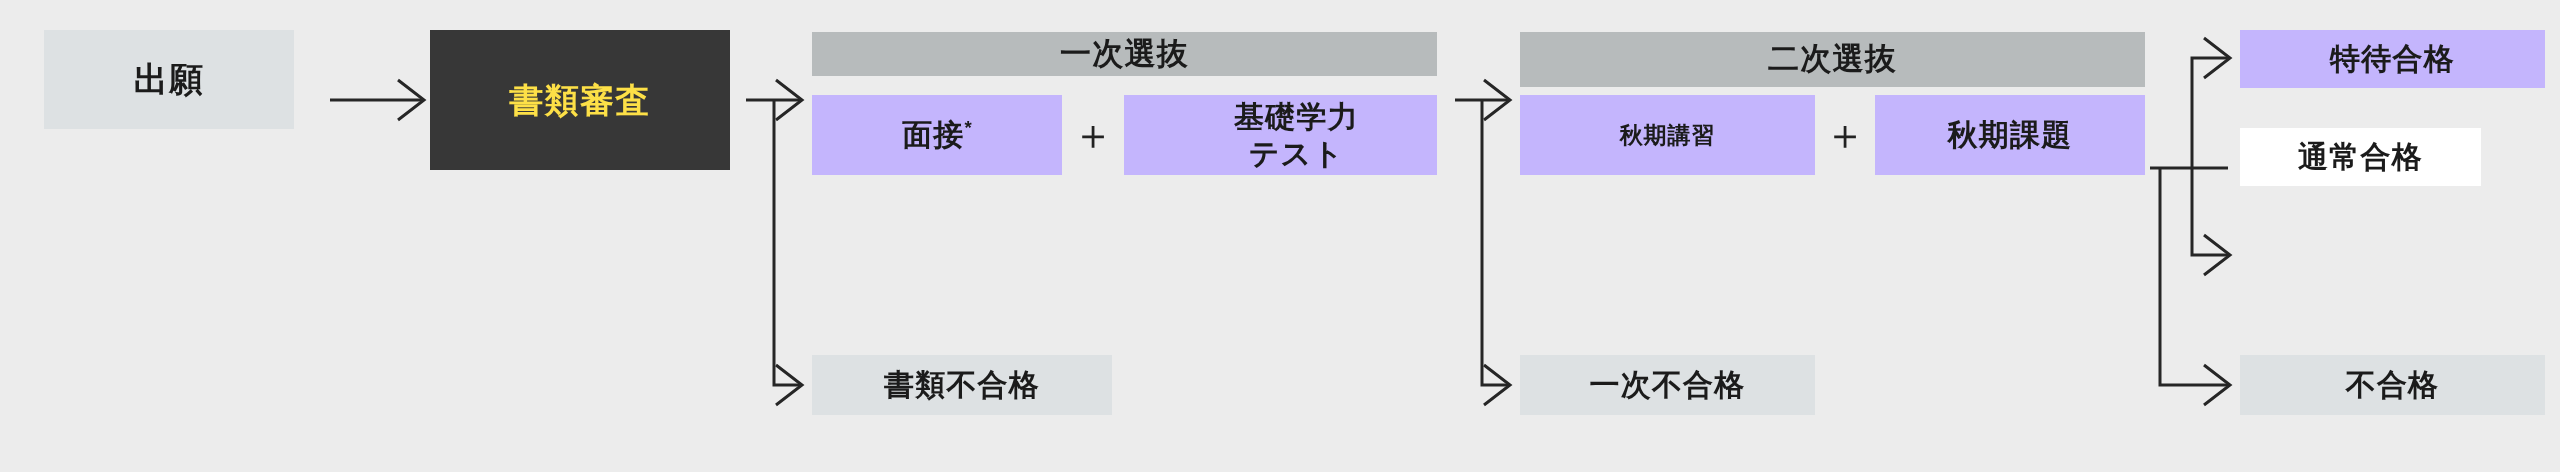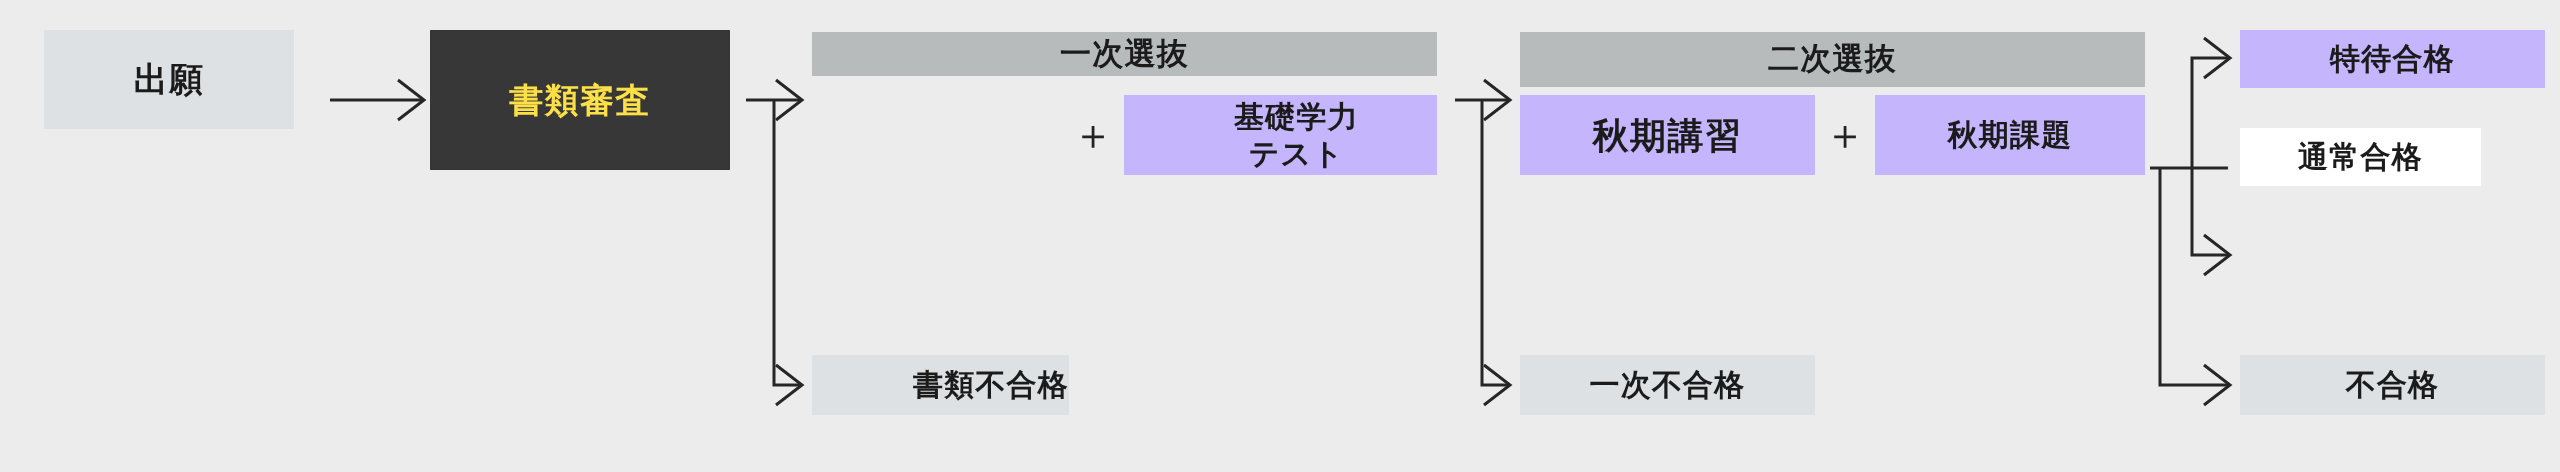--- a/index.html
+++ b/index.html
@@ -102,39 +102,42 @@
   </div>
 
   <div class="box fill-dark" style="left:430px;top:30px;width:300px;height:140px;font-size:34px;">
     <span>書類審査</span>
   </div>
 
   <div class="box fill-header" style="left:812px;top:32px;width:625px;height:44px;font-size:31px;">
     <span>一次選抜</span>
   </div>
 
+  <div class="box fill-mid" style="left:812px;top:95px;width:250px;height:80px;font-size:30px;">
+    <span><span>面接</span><span class="star">*</span></span>
+  </div>
 
   <div class="plus" style="left:1062px;top:95px;width:62px;height:80px;font-size:42px;">
     <span>＋</span>
   </div>
 
   <div class="box fill-mid" style="left:1124px;top:95px;width:313px;height:80px;font-size:30px;flex-direction:column;padding-left:32px;">
     <span>基礎学力</span>
     <span>テスト</span>
   </div>
 
-  <div class="box fill-light" style="left:812px;top:355px;width:257px;height:60px;font-size:30px;justify-content:flex-end;">
+  <div class="box fill-light" style="left:812px;top:355px;width:300px;height:60px;font-size:30px;">
     <span>書類不合格</span>
   </div>
 
   <div class="box fill-header" style="left:1520px;top:32px;width:625px;height:55px;font-size:31px;">
     <span>二次選抜</span>
   </div>
 
-  <div class="box fill-mid" style="left:1520px;top:95px;width:295px;height:80px;font-size:36px;">
+  <div class="box fill-mid" style="left:1520px;top:95px;width:295px;height:80px;font-size:23px;">
     <span>秋期講習</span>
   </div>
 
   <div class="plus" style="left:1815px;top:95px;width:60px;height:80px;font-size:42px;">
     <span>＋</span>
   </div>
 
   <div class="box fill-mid" style="left:1875px;top:95px;width:270px;height:80px;font-size:30px;">
     <span>秋期課題</span>
   </div>

